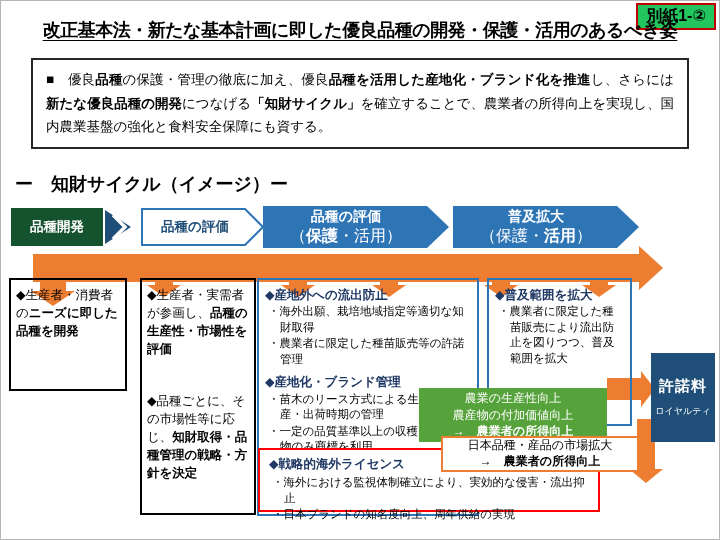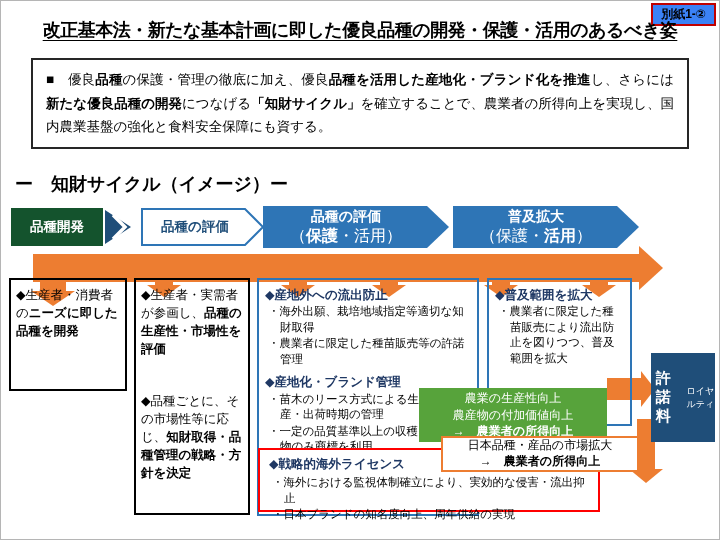--- a/index.html
+++ b/index.html
@@ -14,22 +14,22 @@
     background: #fff;
     border: 1px solid #b5b5b5;
     overflow: hidden;
   }
   .b { font-weight: bold; }
 
   .tag {
     position: absolute; top: 2px; right: 3px;
     border: 2px solid #C00000;
     padding: 1px 8px;
-    font-size: 12px; font-weight: bold; color: #000;
-    background: #3b82f6;
+    font-size: 16px; font-weight: bold; color: #000;
+    background: #22c55e;
   }
   .title {
     position: absolute; top: 17px; left: 0; width: 100%;
     text-align: center;
     font-size: 18px; font-weight: bold; color: #000;
     letter-spacing: -0.5px;
     text-decoration: underline;
     text-underline-offset: 4px;
     font-family: Liberation Mono, monospace;
   }
@@ -98,21 +98,21 @@
   .d-arrow { position: absolute; left: 636px; top: 418px; width: 18px; height: 50px; background: #ED7D31; z-index: 2; }
   .d-arrow::after {
     content: ""; position: absolute; left: -8px; top: 50px;
     border-left: 17px solid transparent; border-right: 17px solid transparent;
     border-top: 14px solid #ED7D31;
   }
 
   
   .box { position: absolute; border: 2px solid #000; z-index: 3; background: transparent; }
   .box1 { left: 8px;   top: 277px; width: 118px; height: 113px; padding: 6px 5px; font-size: 12.5px; line-height: 1.44; }
-  .box2 { left: 133px; top: 277px; width: 116px; height: 237px; padding: 6px 5px; font-size: 12.5px; line-height: 1.44; }
+  .box2 { left: 139px; top: 277px; width: 116px; height: 237px; padding: 6px 5px; font-size: 12.5px; line-height: 1.44; }
   .box2 .p2 { margin-top: 34px; }
   .box3 { left: 256px; top: 277px; width: 222px; height: 238px; border-color: #2E75B6; padding: 5px 6px; }
   .box4 { left: 486px; top: 277px; width: 145px; height: 148px; border-color: #2E75B6; padding: 5px 6px; }
   .hd { color: #1F3864; font-weight: bold; font-size: 12.5px; line-height: 1.3; margin: 2px 0 1px; }
   ul.bl { list-style: none; font-size: 11.5px; line-height: 1.35; color: #000; margin: 1px 0 7px; padding-left: 3px; }
   ul.bl li { padding-left: 12px; text-indent: -12px; margin: 1px 0; }
   .narrow li { max-width: 155px; }
 
   .green {
     position: absolute; left: 418px; top: 387px; width: 188px; height: 54px;
@@ -128,21 +128,21 @@
   }
   .license {
     position: absolute; left: 257px; top: 447px; width: 342px; height: 64px;
     background: #fff; border: 2px solid #FF0000; z-index: 4;
     padding: 4px 9px;
   }
   .license ul.bl { margin-top: 3px; }
   .royalty {
     position: absolute; left: 650px; top: 352px; width: 64px; height: 89px;
     background: #1F4E79; color: #fff; z-index: 5;
-    display: flex; flex-direction: row; align-items: center; justify-content: center;
+    display: flex; flex-direction: column; align-items: center; justify-content: center;
     gap: 9px; text-align: center;
   }
   .royalty .r1 { font-size: 15px; font-weight: bold; letter-spacing: 1px; }
   .royalty .r2 { font-size: 9px; }
 </style>
 </head>
 <body>
 
 <div class="slide">
 

